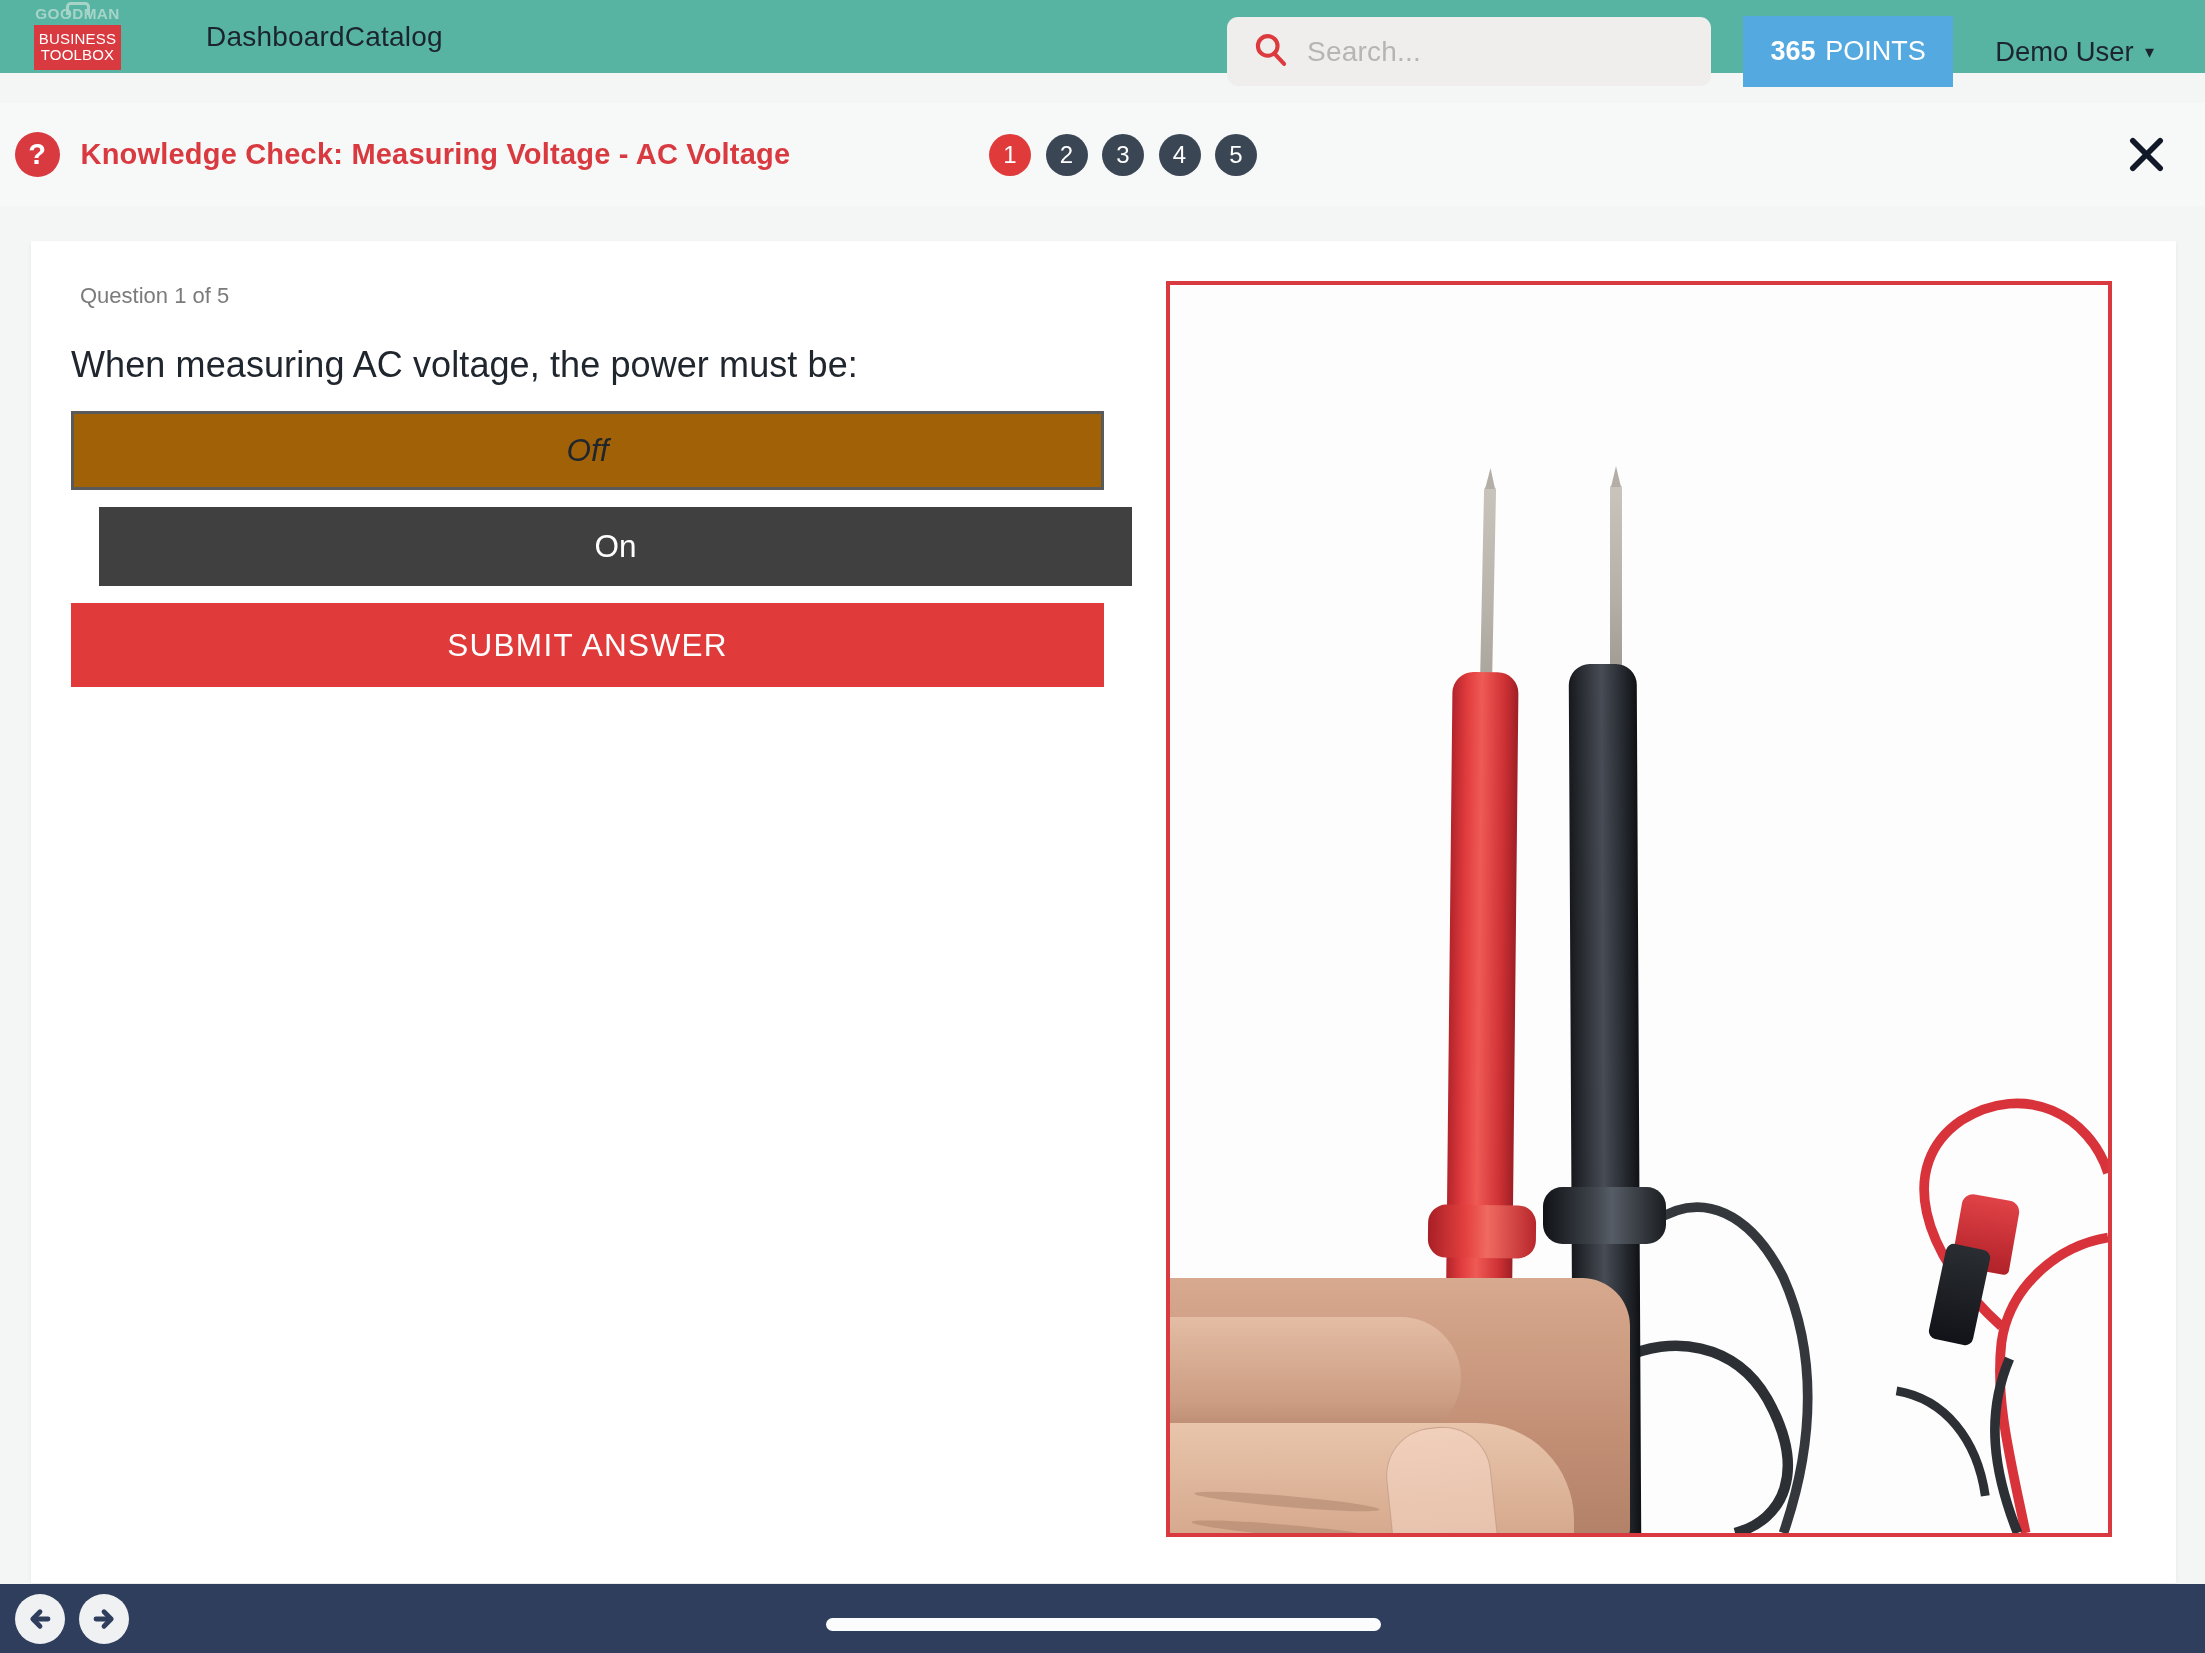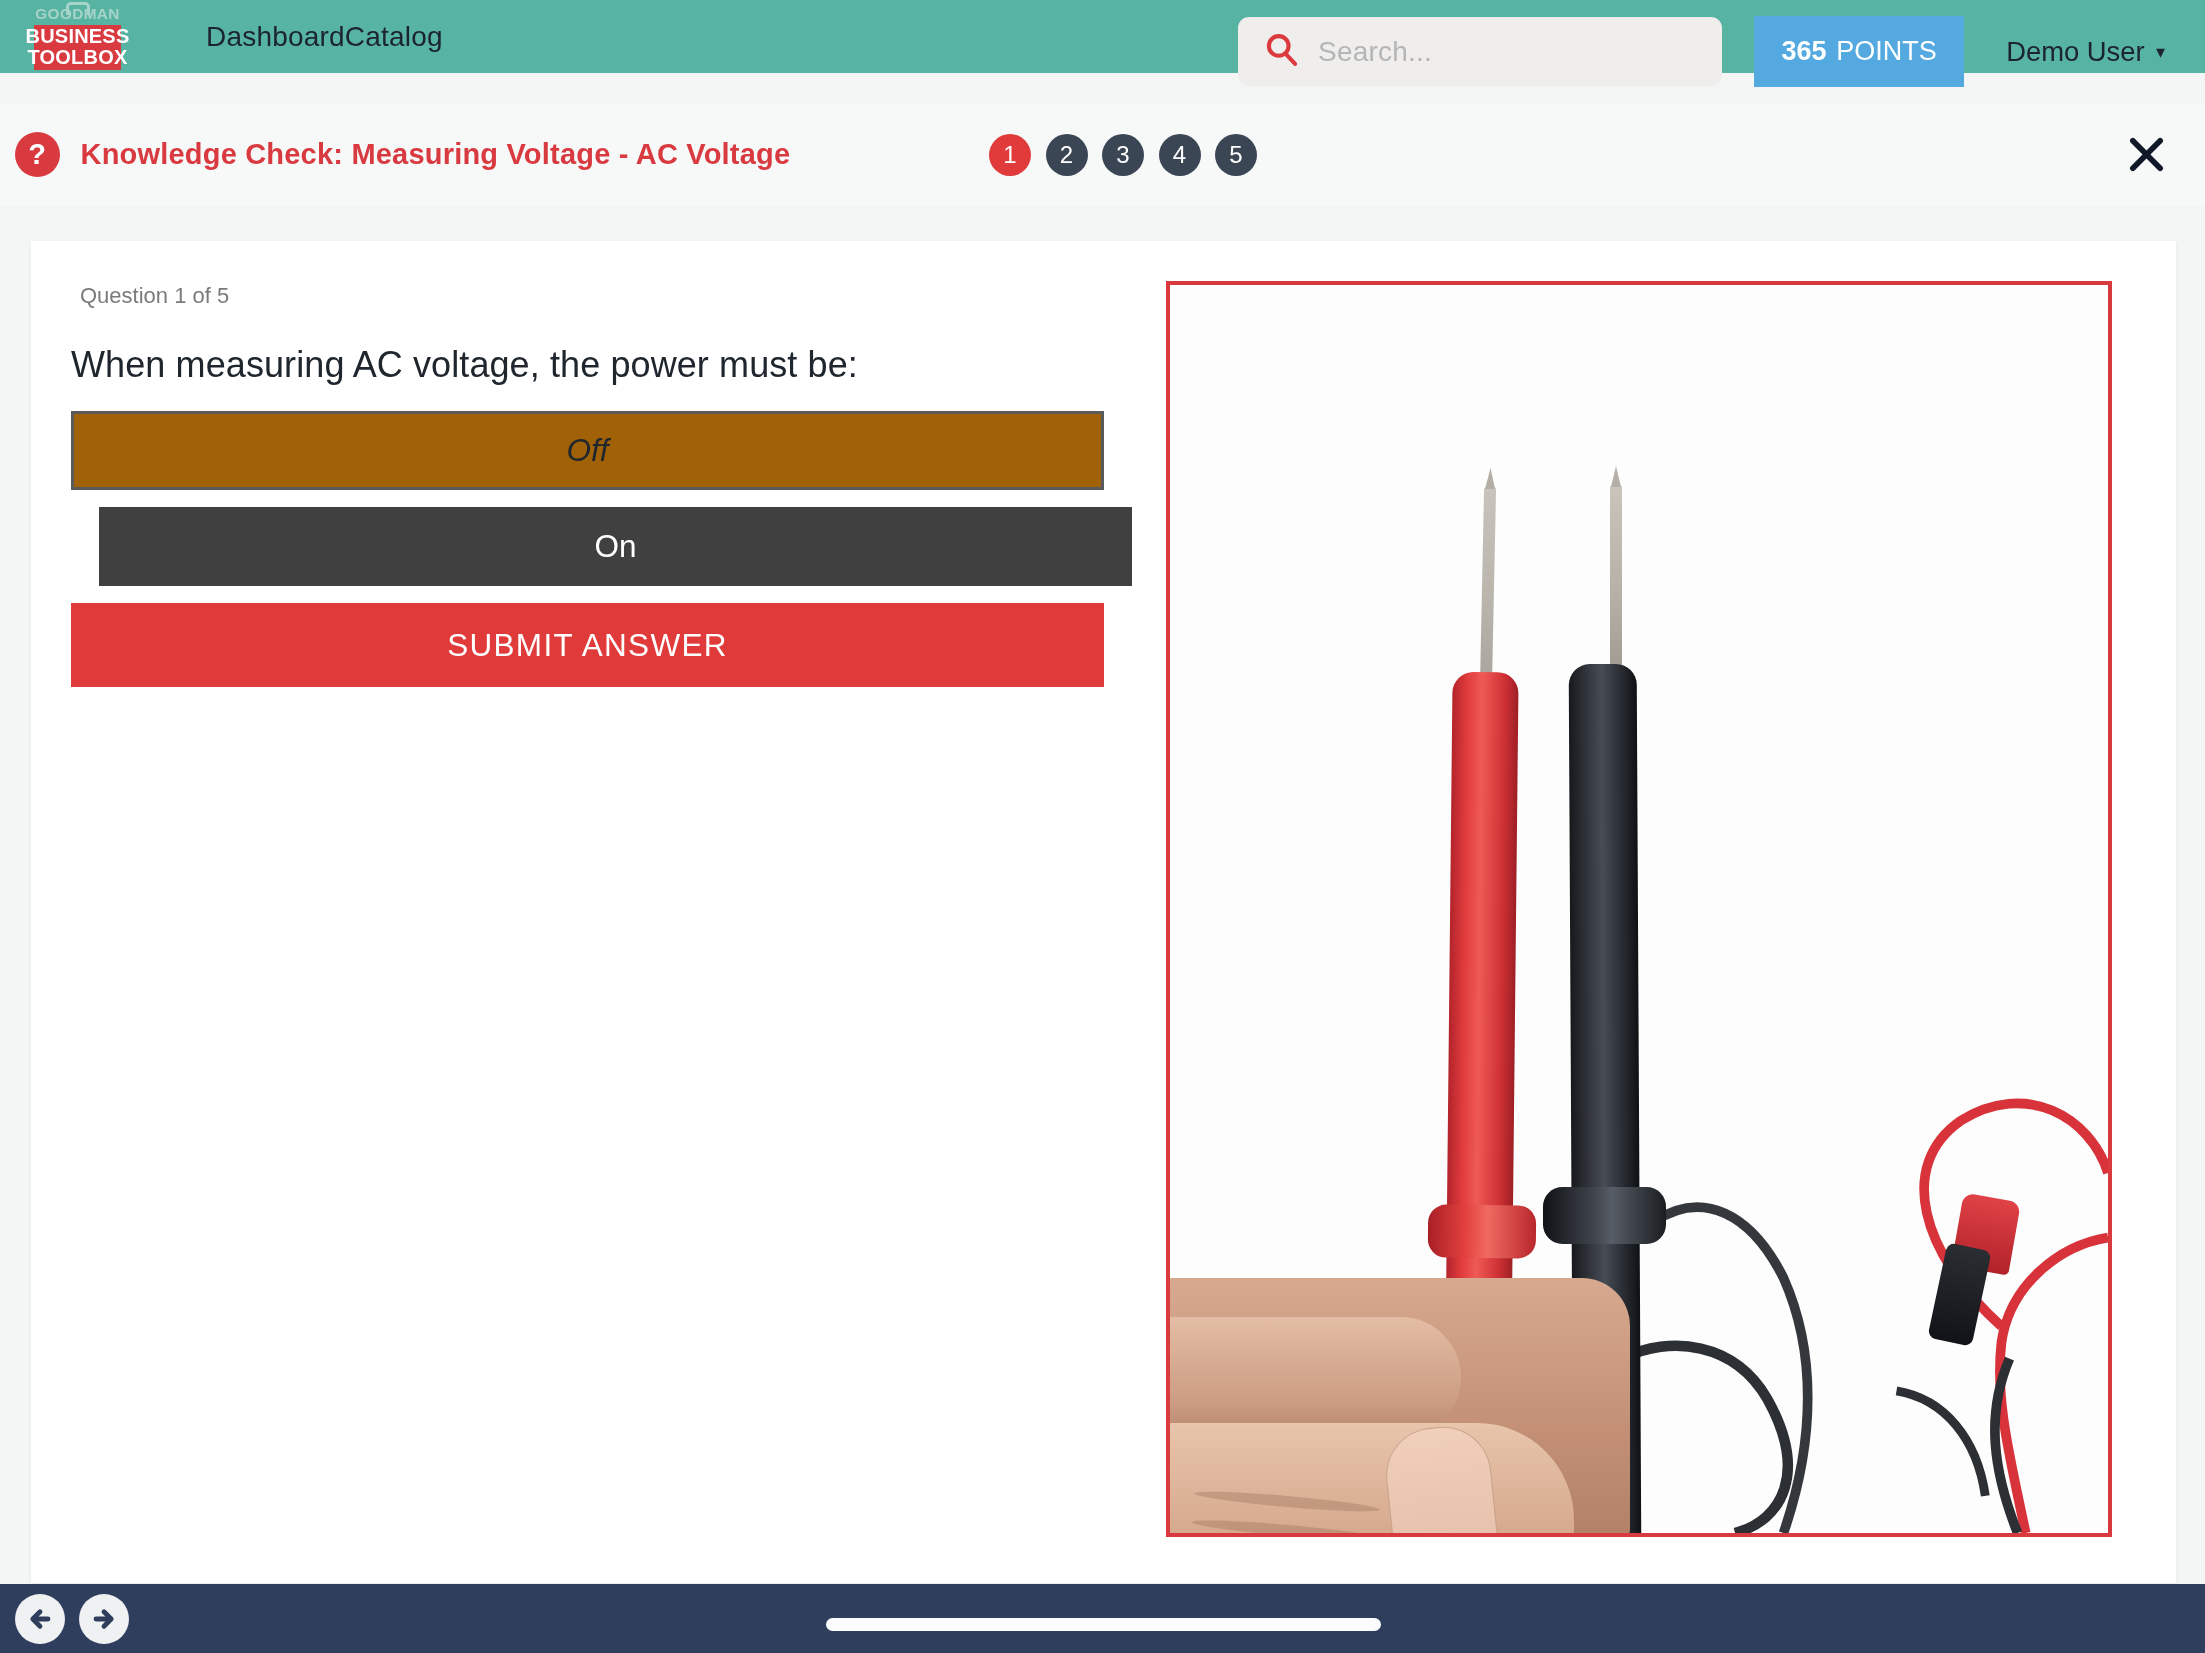--- a/index.html
+++ b/index.html
@@ -38,21 +38,21 @@
   }
   .logo-box {
     position: relative; z-index: 2;
     width: 87px; height: 45px;
     background: #d93a40;
     display: flex; flex-direction: column;
     align-items: center; justify-content: center;
     line-height: 1.05;
   }
   .logo-box span {
-    color: #fff; font-size: 20px; font-weight: 700; letter-spacing: 0.2px;
+    color: #fff; font-size: 15px; font-weight: 400; letter-spacing: 0.2px;
   }
   .navlinks { display: flex; margin-left: 85px; }
   .navlink {
     font-size: 28px; color: #1c2430; text-decoration: none;
     font-weight: 400; letter-spacing: 0.2px;
   }
   .nav-right {
     position: absolute; right: 0; top: 0; height: 103px;
     display: flex; align-items: center;
   }
@@ -68,21 +68,21 @@
   }
   .points {
     margin-left: 32px;
     height: 71px; padding: 0 27.4px;
     background: #54aae0;
     display: flex; align-items: center; gap: 9.7px;
   }
   .points-num { color: #fff; font-size: 27px; font-weight: 700; }
   .points-label { color: #fff; font-size: 27px; font-weight: 400; }
   .userblock {
-    margin-left: 42px; margin-right: 40px;
+    margin-left: 42px; margin-right: 51px;
     display: flex; align-items: center; gap: 11.3px;
   }
   .username { font-size: 27.4px; color: #1c2430; }
   .caret { font-size: 18px; color: #1c2430; }
 
   
   .quizbar {
     position: absolute; top: 103px; left: 0;
     width: 2205px; height: 103px;
     background: #f7f8f8;

